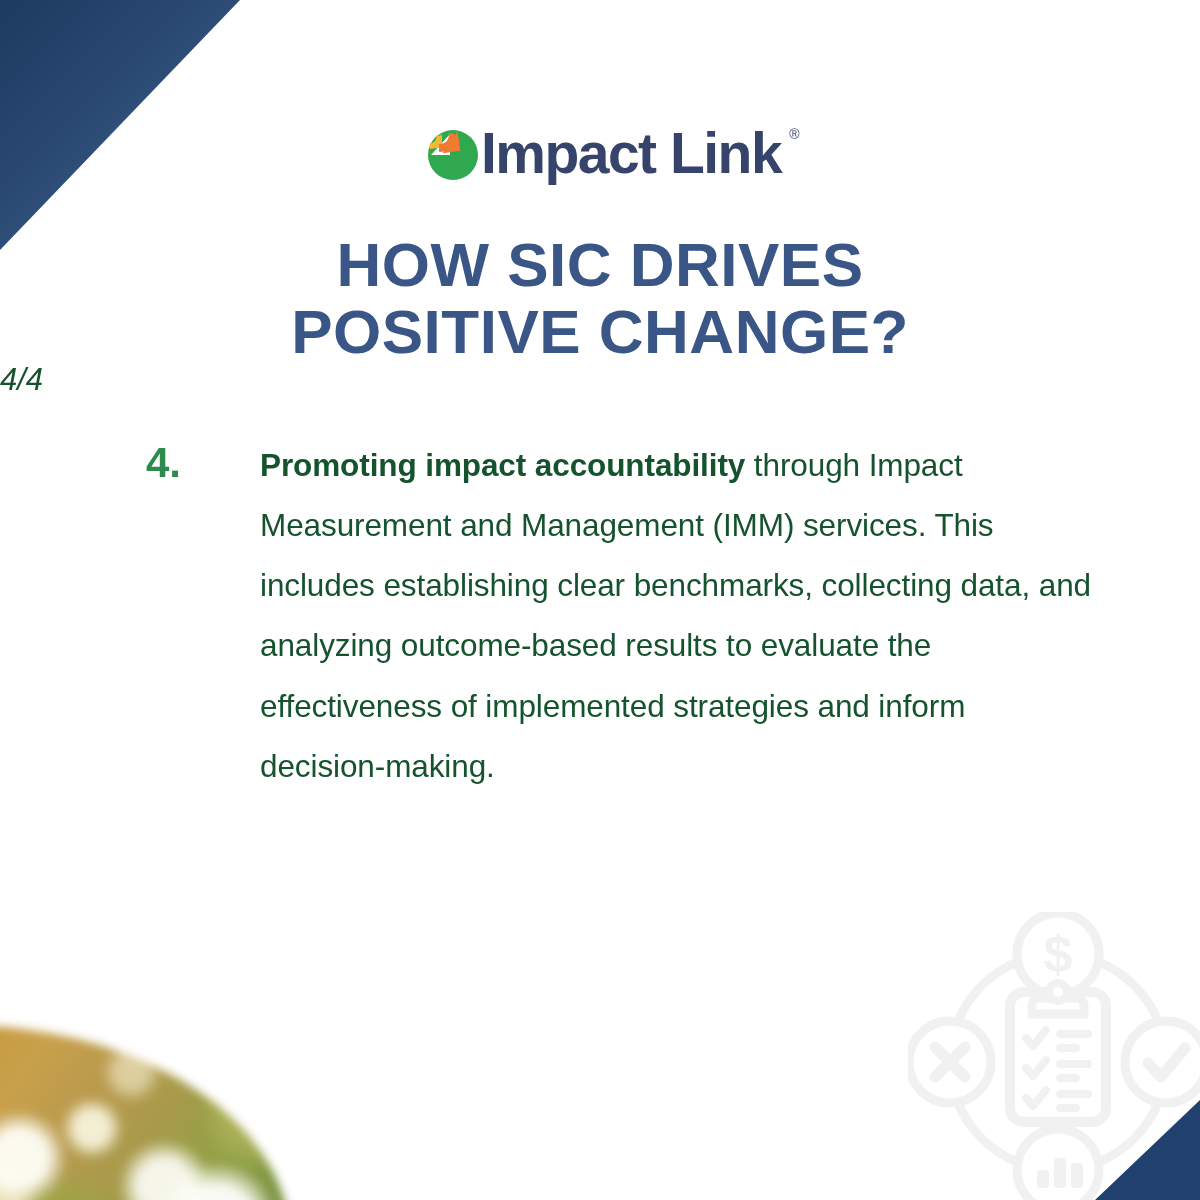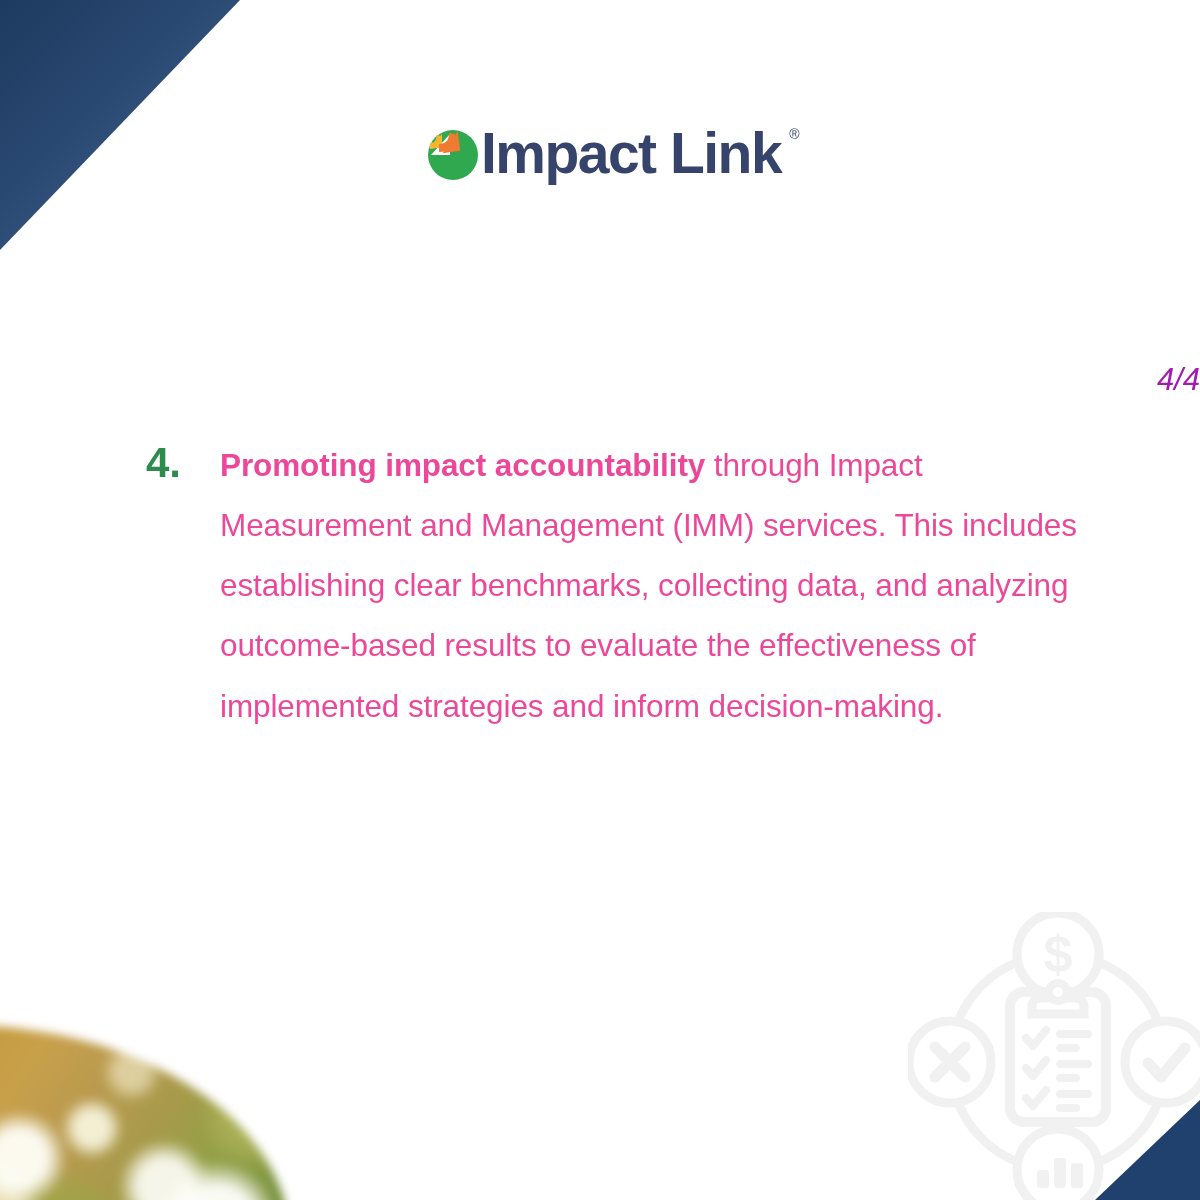--- a/index.html
+++ b/index.html
@@ -110,25 +110,25 @@
     font-weight: 700;
     line-height: 1.08;
     letter-spacing: 0.5px;
     color: #3a5686;
     white-space: pre-line;
   }
   .page-counter {
     position: absolute;
     left: 0; right: 0;
     top: 362px;
-    text-align: right;
+    text-align: left;
     font-size: 31px;
     font-style: italic;
     font-weight: 400;
-    color: #a21caf;
+    color: #14532d;
   }
 
   
   .body-block {
     position: absolute;
     left: 146px;
     top: 435px;
     width: 950px;
     display: flex;
     align-items: flex-start;
@@ -138,22 +138,23 @@
     width: 74px;
     font-size: 42px;
     font-weight: 700;
     color: #2d8b4e;
     line-height: 1.33;
   }
   .body-copy {
     flex: 1 1 auto;
     font-size: 31.5px;
     line-height: 1.91;
-    color: #ec4899;
+    color: #14532d;
     letter-spacing: -0.1px;
+    margin-left: 40px;
   }
   .body-copy .lead { font-weight: 700; }
   .para-gap { height: 58px; }
 </style>
 </head>
 <body>
 
 <div id="slide">
 
   <div class="corner-tl"></div>
@@ -225,20 +226,22 @@
         <path d="M36 12 C 36 24, 30 30, 20 30 L 20 22 C 27 22, 30 18, 30 11 Z" fill="#ef7b33"></path>
         <path d="M22 14 C 22 23, 18 27, 11 27 L 11 21 C 15.5 21, 17.5 18.5, 17.5 13 Z" fill="#f5b731"></path>
       </svg>
     </span>
     <span class="logo-wordmark">
       <span>Impact Link</span>
       <span class="logo-reg">®</span>
     </span>
   </div>
 
+  <div class="title">HOW SIC DRIVES
+POSITIVE CHANGE?</div>
   <div class="page-counter">4/4</div>
 
   <div class="body-block">
     <div class="list-number">4.</div>
     <div class="body-copy">
       <p style="margin:0"><span class="lead">Promoting impact accountability</span><span> through Impact Measurement and Management (IMM) services. This includes establishing clear benchmarks, collecting data, and analyzing outcome-based results to evaluate the effectiveness of implemented strategies and inform decision-making.</span></p>
       <div class="para-gap"></div>
     </div>
   </div>
 

